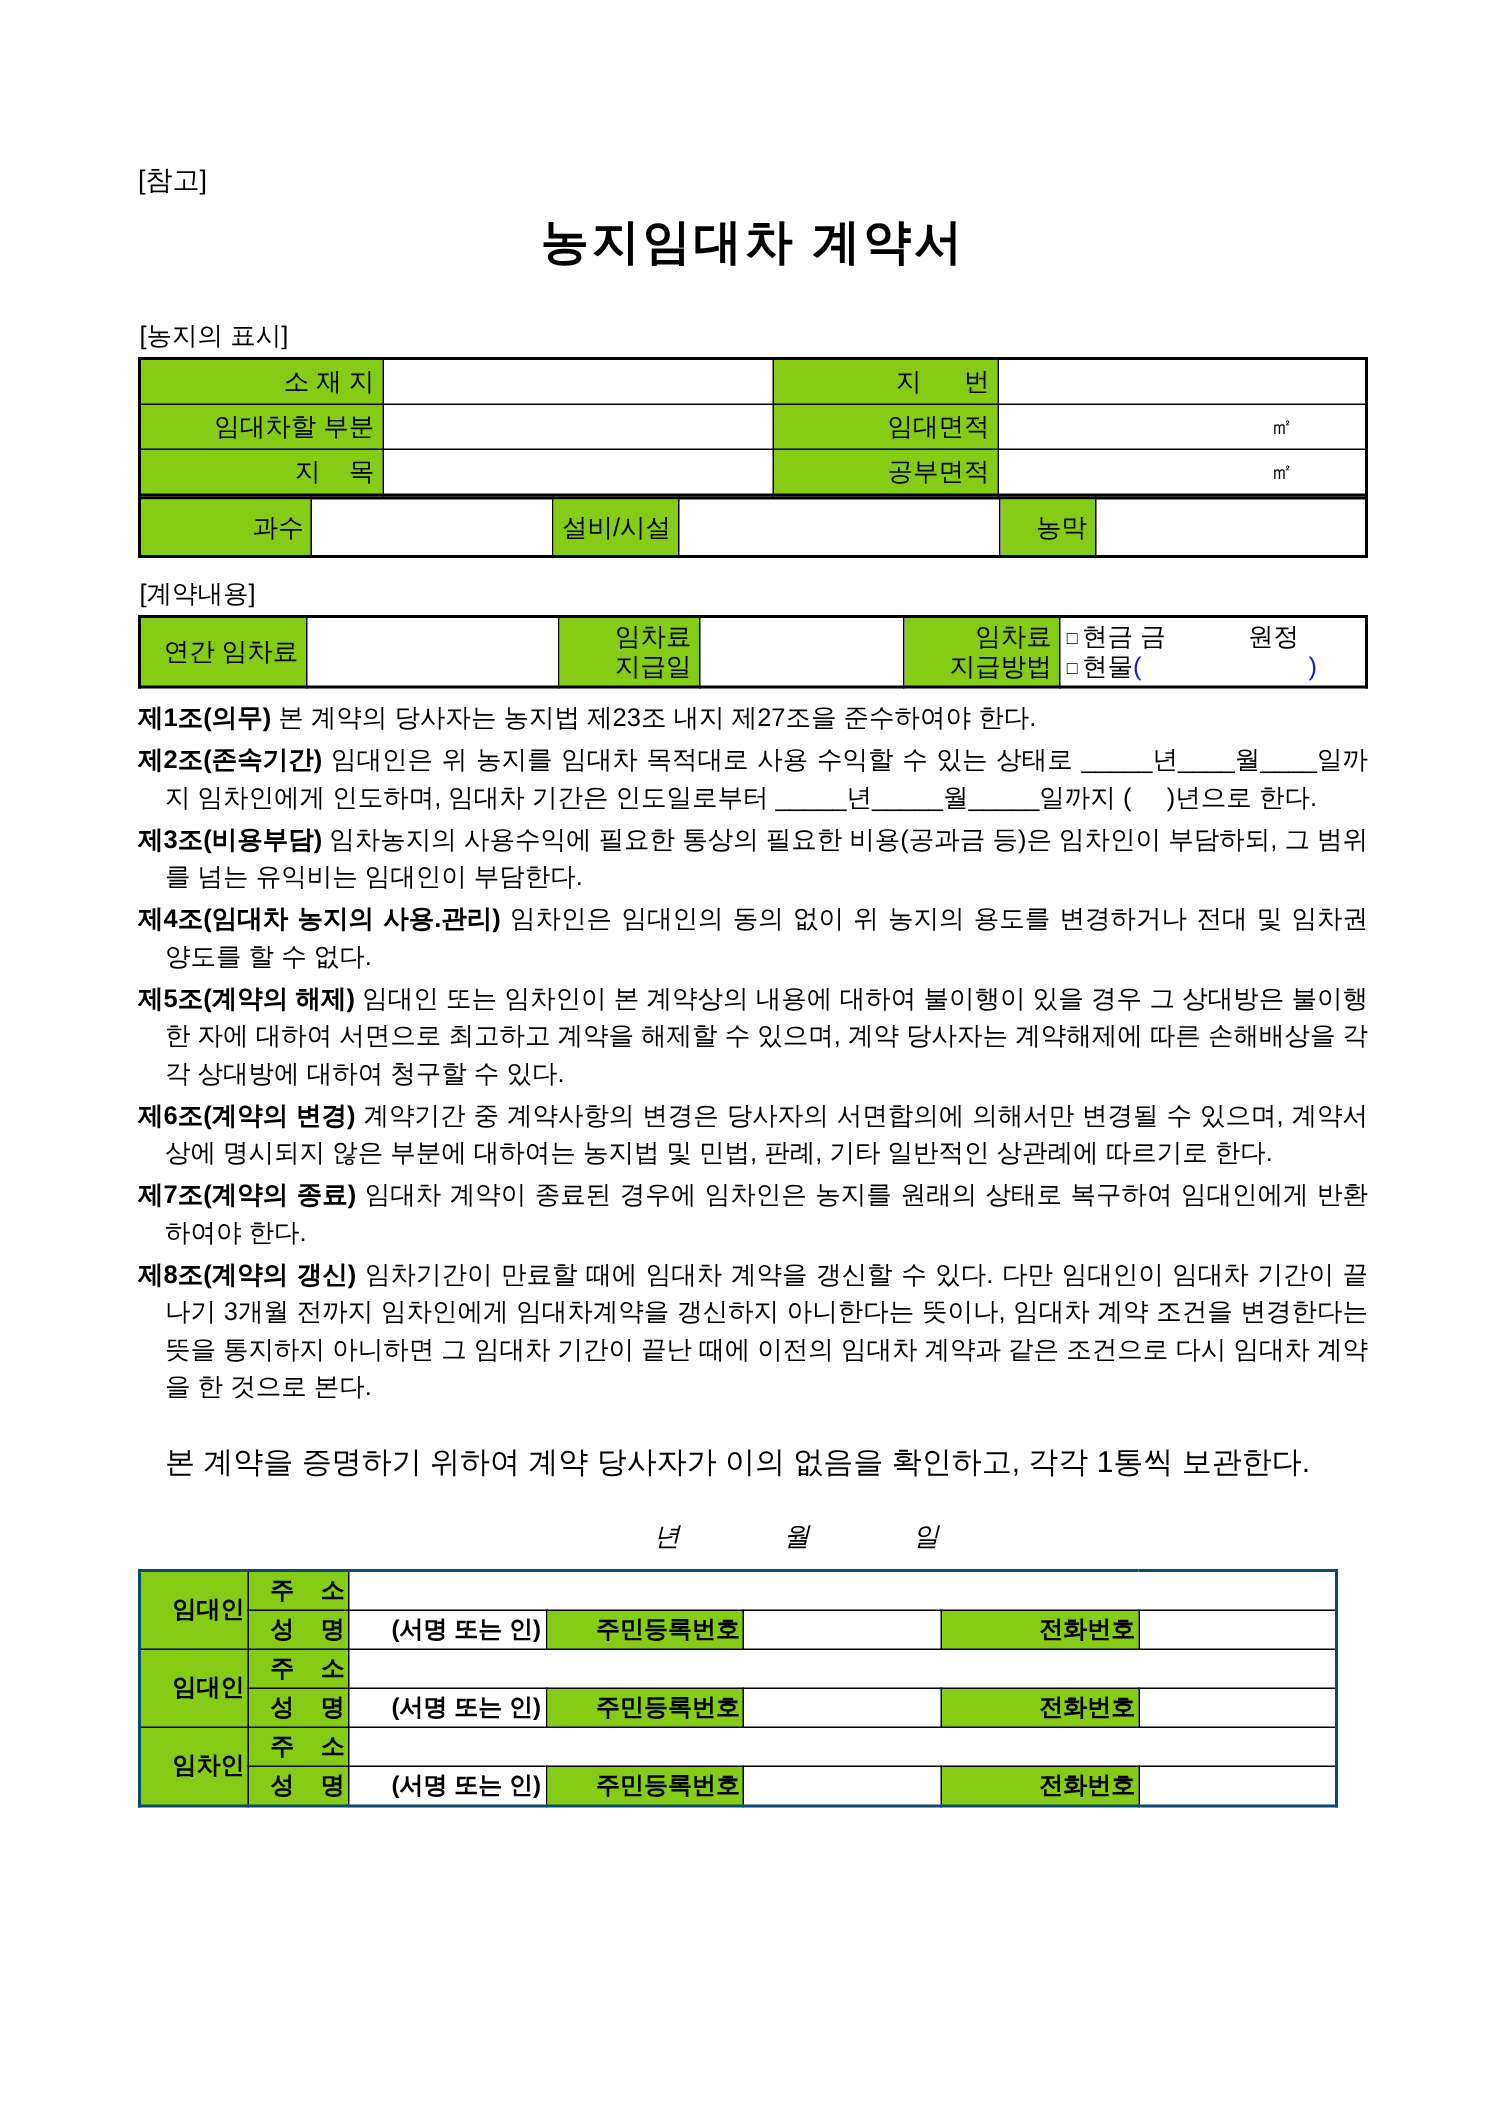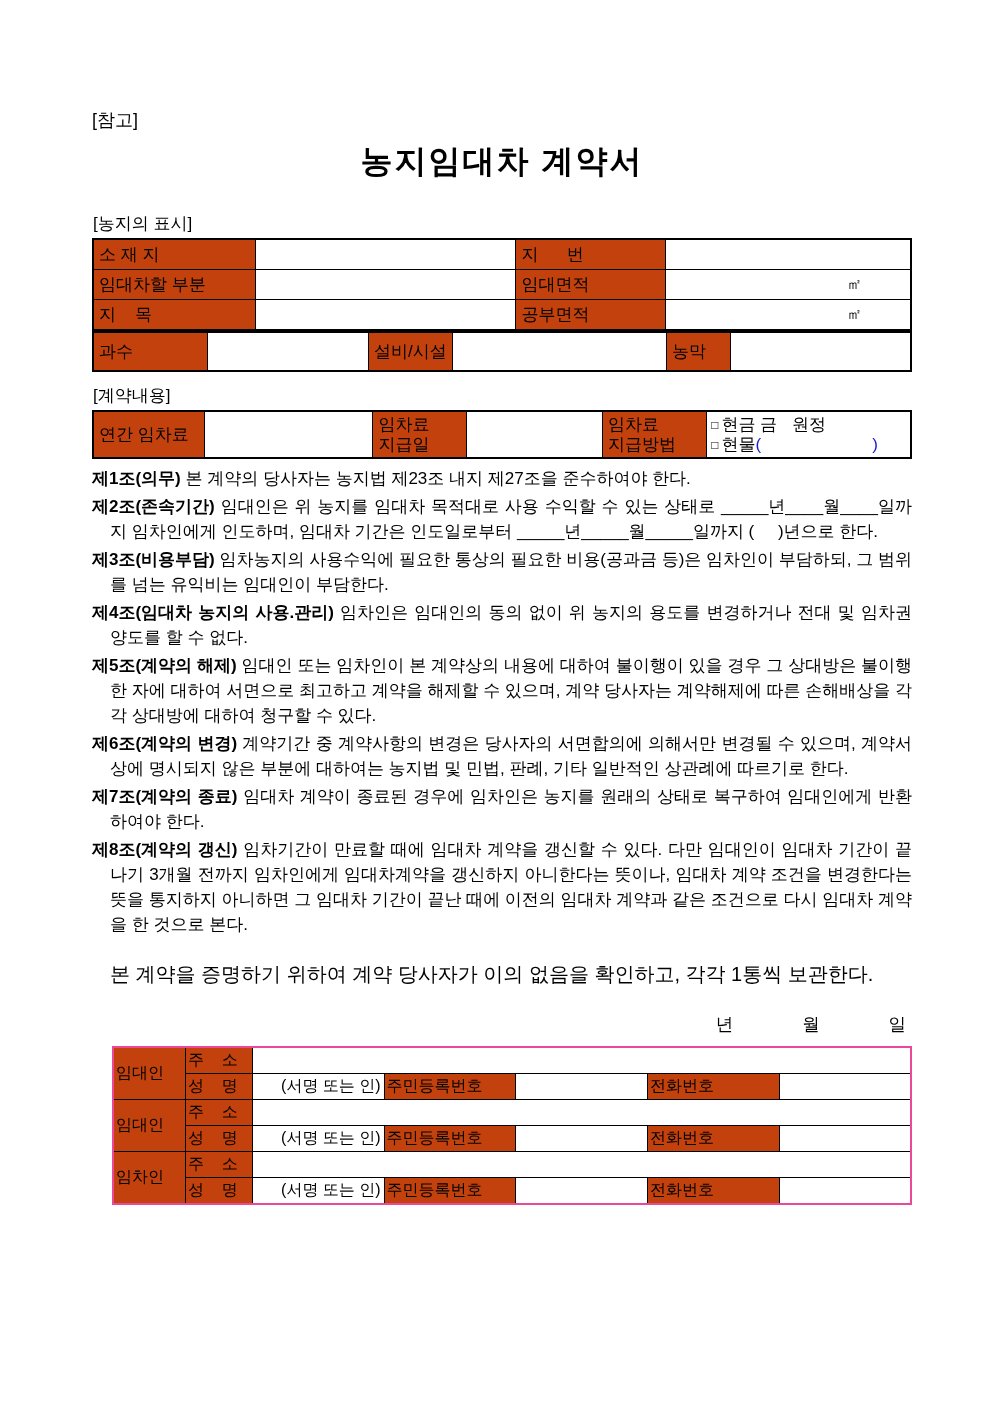--- a/index.html
+++ b/index.html
@@ -8,42 +8,42 @@
     background:#ffffff; color:#000;
     font-family:"Liberation Sans", sans-serif;
     padding:108px 80px 0 92px;
   }
   .note { font-size:18px; margin:0 0 8px 0; }
   .doc-title { font-size:32px; font-weight:bold; text-align:center; letter-spacing:2px; margin:6px 0 28px 0; }
   .sec-label { font-size:17px; margin:12px 0 3px 1px; }
 
   table.frm { width:100%; border-collapse:collapse; border:2px solid #000; table-layout:fixed; }
   table.frm td { border:1px solid #000; font-size:17px; padding:0 5px; overflow:hidden; }
-  .hd { background:#c2410c; text-align:left; white-space:pre; }
+  .hd { background:#84cc16; text-align:right; white-space:pre; }
   .t1 td { height:29px; }
   .t2 td { height:37px; }
   .t3 td { height:43px; }
   .unit { text-align:right; padding-right:48px !important; font-size:15px !important; }
   .two-line { line-height:20px; padding:1px 4px; }
 
   .mcell { padding:1px 4px !important; }
   .mline { display:flex; align-items:center; height:20px; font-size:17px; }
   .cbx { font-size:12px; margin-right:3px; }
   .fill { flex:1; }
   .blue { color:#1a1acd; }
 
   .articles { margin-top:7px; }
   .article { font-size:17px; line-height:25px; text-align:justify; margin:0 0 3px 0; padding-left:18px; text-indent:-18px; }
   .article b { font-weight:bold; }
 
   .closing { font-size:20px; margin:24px 0 0 18px; }
-  .dateline { text-align:right; font-size:17.5px; margin:24px 6px 10px 0; }
+  .dateline { text-align:center; font-size:17.5px; margin:24px 6px 10px 0;font-style:italic; }
   .dateline span { margin-left:64px; }
 
-  table.sig { width:calc(100% - 20px); margin-left:20px; border-collapse:collapse; border:2px solid #ec4899; table-layout:fixed; }
+  table.sig { width:calc(100% - 20px); border-collapse:collapse; border:2px solid #0c4a6e; table-layout:fixed;font-weight:bold; }
   table.sig td { border:1px solid #000; height:25px; font-size:16px; padding:0 2px; overflow:hidden; }
   .sig .hd { white-space:pre; }
   .sign-note { text-align:right; padding-right:3px !important; }
 </style>
 </head>
 <body>
 
 <div class="page">
 
   <p class="note">[참고]</p>
@@ -93,21 +93,21 @@
       <td class="hd" style="width:13.3%">연간 임차료</td>
       <td style="width:20.9%"></td>
       <td class="hd two-line" style="width:11.0%"><span>임차료</span><br><span>지급일</span></td>
       <td style="width:16.6%"></td>
       <td class="hd two-line" style="width:12.4%"><span>임차료</span><br><span>지급방법</span></td>
       <td class="mcell" style="width:25.8%">
         <div class="mline">
           <span class="cbx">□</span>
           <span>현금 금</span>
           <span class="fill"></span>
-          <span style="margin-right:80px">원정</span>
+          <span style="margin-right:40px">원정</span>
         </div>
         <div class="mline">
           <span class="cbx">□</span>
           <span>현물</span>
           <span class="blue">(</span>
           <span class="fill"></span>
           <span class="blue" style="margin-right:28px">)</span>
         </div>
       </td>
     </tr>

